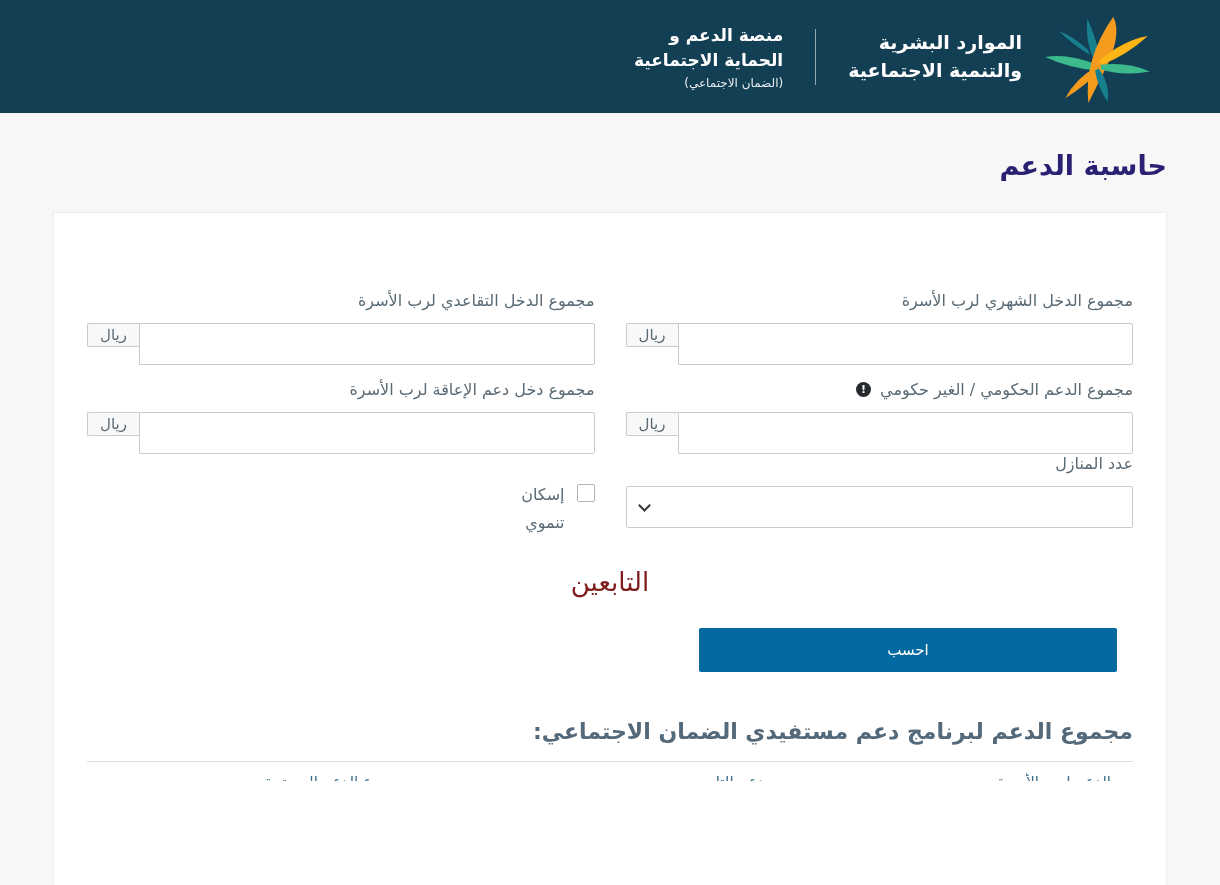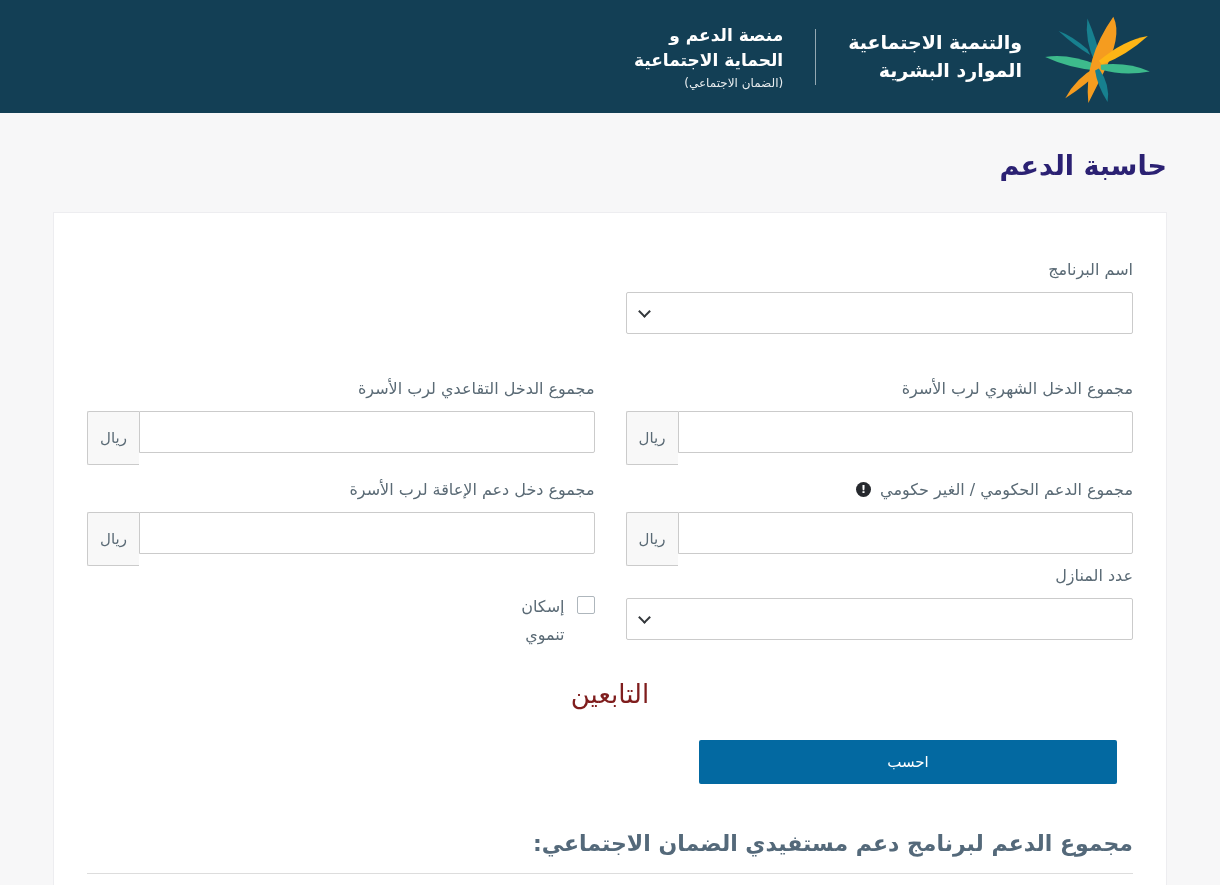--- a/index.html
+++ b/index.html
@@ -114,21 +114,21 @@
     height: 42px;
     border: 1px solid #CBCBCB;
     border-radius: 0 2px 2px 0;
     padding: 0 12px;
     font-size: 15px;
     color: #333;
     min-width: 0;
   }
   .input-group .addon {
     width: 52px;
-    height: 54px;
+    height: 24px;
     background: #F8F8F8;
     border: 1px solid #CBCBCB;
     border-right: none;
     border-radius: 2px 0 0 2px;
     display: flex;
     align-items: center;
     justify-content: center;
     font-size: 15px;
     color: #5A6A75;
   }
@@ -218,46 +218,36 @@
     <path d="M60,58 Q30,46 6,50 Q32,62 60,64 Z" fill="#3DBA8C"></path>
     <path d="M50,42 Q34,28 20,23 Q36,38 53,48 Z" fill="#17808F"></path>
     <path d="M60,60 Q38,72 27,93 Q50,78 63,64 Z" fill="#F59C1F"></path>
     <path d="M58,56 Q47,33 50,10 Q60,33 64,54 Z" fill="#17808F"></path>
     <path d="M51,98 Q46,52 77,8 Q87,28 66,68 Q59,82 51,98 Z" fill="#F59C1F"></path>
     <path d="M62,54 Q88,32 113,28 Q91,48 65,58 Z" fill="#FDB515"></path>
     <path d="M64,58 Q92,55 115,65 Q88,70 64,63 Z" fill="#3DBA8C"></path>
     <path d="M62,62 Q74,79 71,97 Q60,79 58,64 Z" fill="#17808F"></path>
   </svg>
   <div class="ministry-title">
+    <div>الموارد البشرية</div>
     <div>والتنمية الاجتماعية</div>
-    <div>الموارد البشرية</div>
   </div>
   <div class="header-divider"></div>
   <div class="platform-title">
     <div class="pt-line">منصة الدعم و</div>
     <div class="pt-line">الحماية الاجتماعية</div>
     <div class="pt-sub">(الضمان الاجتماعي)</div>
   </div>
 </header>
 
 <main class="page">
   <h1 class="page-title">حاسبة الدعم</h1>
 
   <section class="card">
 
-    <div class="row2 mt-first">
-      <div>
-        <div class="field-label">اسم البرنامج</div>
-        <div class="select-wrap">
-          <select class="form-select"><option value=""></option></select>
-          <span class="chevron-down"></span>
-        </div>
-      </div>
-      <div></div>
-    </div>
 
     <div class="row2 mt-row2">
       <div>
         <div class="field-label">مجموع الدخل الشهري لرب الأسرة</div>
         <div class="input-group">
           <input type="text" value="" style="">
           <span class="addon">ريال</span>
         </div>
       </div>
       <div>

